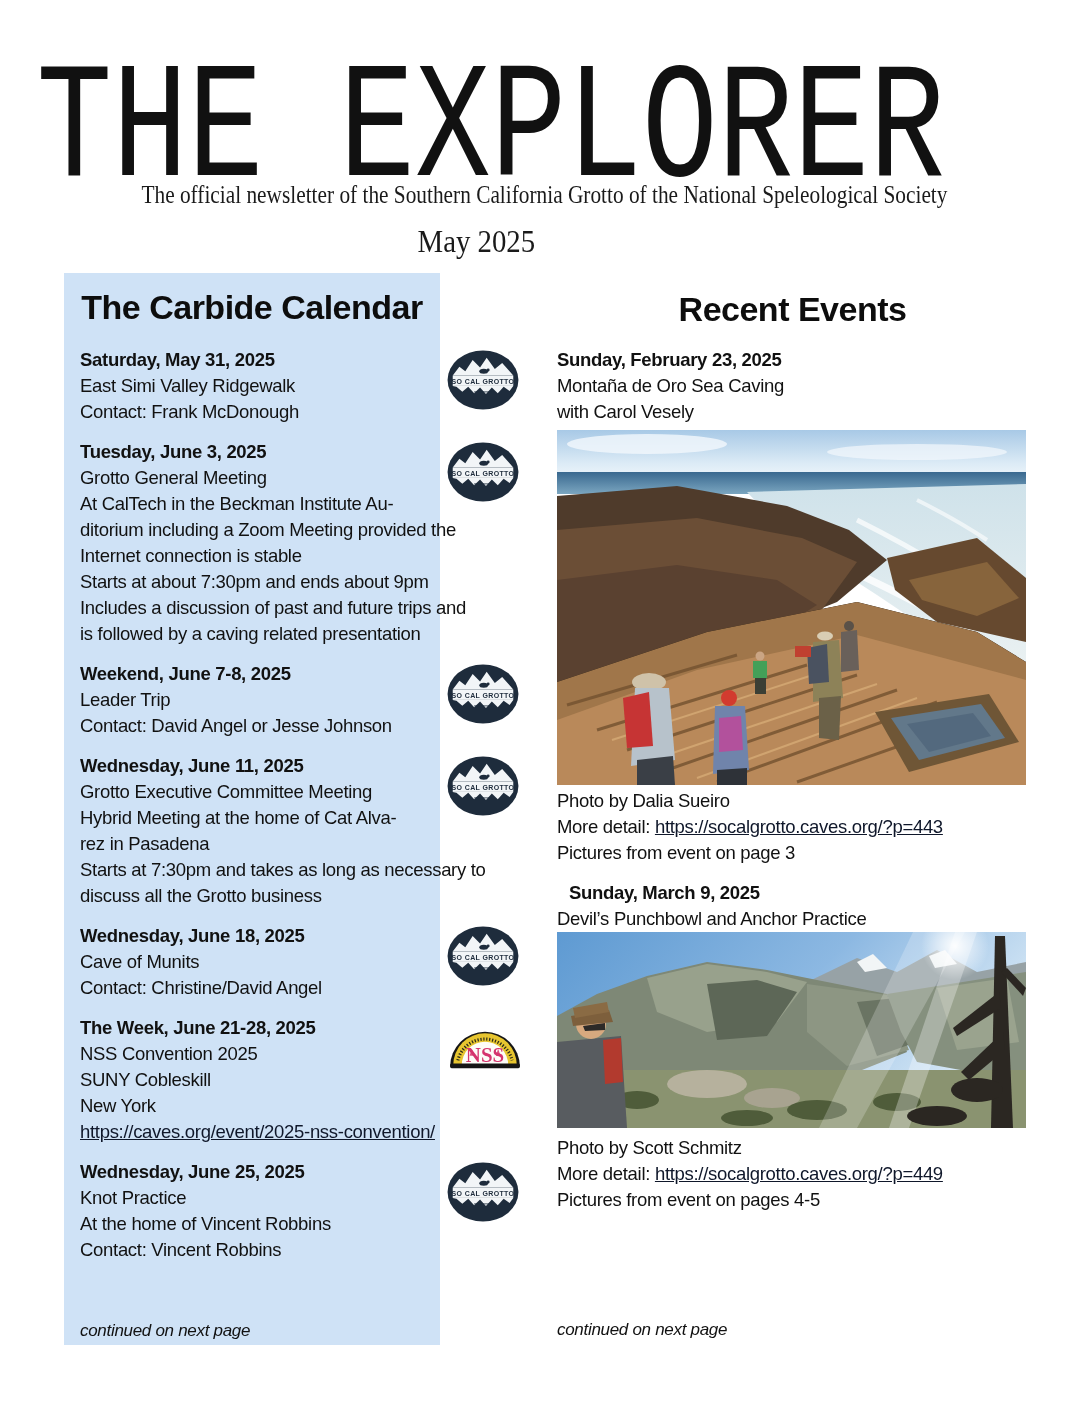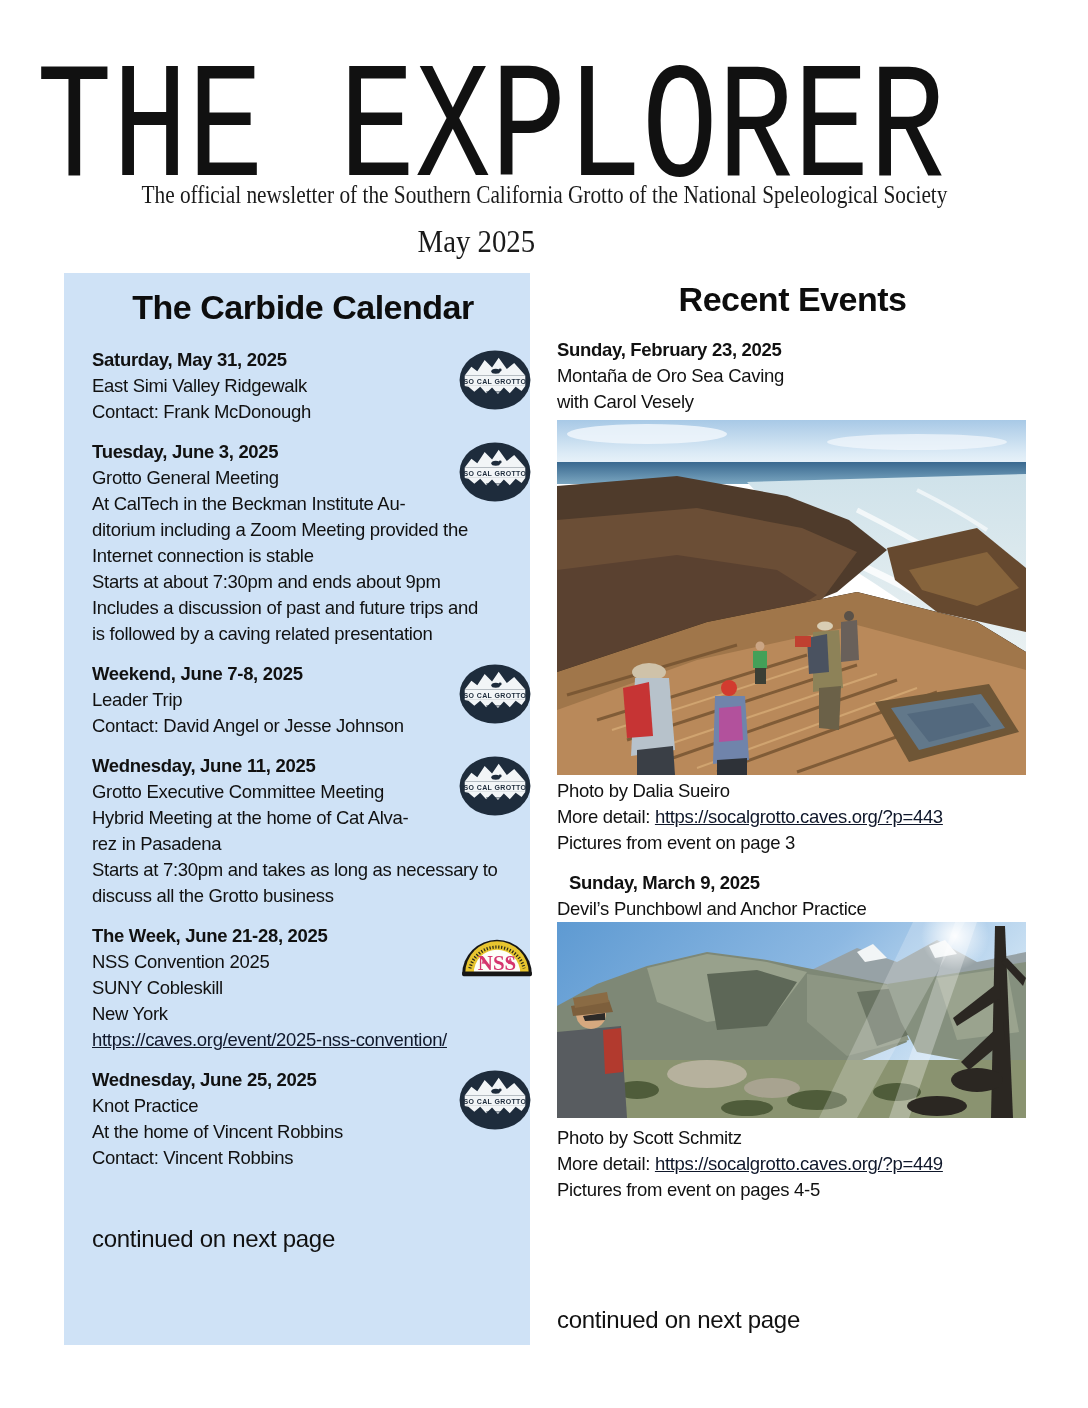--- a/index.html
+++ b/index.html
@@ -32,38 +32,38 @@
     display:flex; justify-content:center; color:#1a1a1a;
   }
   .mast-issue > span { display:inline-block; transform:scaleX(0.9); transform-origin:center; }
 
   
   .col-heading {
     font-weight:bold; font-size:34px; line-height:44px; text-align:center;
     letter-spacing:-0.5px; color:#0d0d0d;
   }
   .calendar-panel {
-    position:absolute; left:64px; top:273px; width:466px; height:1072px;
-    background:#cfe2f6; padding:12px 0 0 28px;
+    position:absolute; left:64px; top:273px; width:376px; height:1072px;
+    background:#cfe2f6; padding:12px 0 0 16px;
   }
   .calendar-panel .col-heading { margin-left:-16px; }
   .events { margin-top:18px; }
   .event { position:relative; margin-bottom:14px; width:450px; }
   .event .date { font-weight:bold; }
   .line, .event .date {
     font-size:18.5px; line-height:26px; letter-spacing:-0.3px; white-space:nowrap;
   }
   a.link { color:#0f172a; text-decoration:underline; cursor:pointer; }
   .badge { position:absolute; top:2px; right:10px; width:74px; height:62px; }
   .badge svg { width:74px; height:62px; display:block; }
   .badge.nss svg { width:78px; height:62px; }
-  .continued { font-size:24px; line-height:26px; letter-spacing:-0.3px; }
+  .continued { font-style:italic; font-size:17px; line-height:26px; letter-spacing:-0.3px; }
   .calendar-panel .continued { margin-top:55px; }
 
-  .recent-col { position:absolute; left:545px; top:263px; width:495px; height:1072px; }
+  .recent-col { position:absolute; left:545px; top:273px; width:495px; height:1072px; }
   .recent-col .col-heading { position:absolute; top:14px; left:0; width:495px; }
   .abs { position:absolute; left:12px; }
   .r-date { font-weight:bold; }
   .photo { position:absolute; left:12px; width:469px; overflow:hidden; }
   .photo svg { display:block; width:100%; height:100%; }
   .recent-col .continued { position:absolute; left:12px; top:1044px; }
 
   .hidden-defs { position:absolute; width:0; height:0; overflow:hidden; }
 </style>
 </head>
@@ -157,20 +157,30 @@
         <div class="line">rez in Pasadena</div>
         <div class="line">Starts at 7:30pm and takes as long as necessary to</div>
         <div class="line">discuss all the Grotto business</div>
         <span class="badge">
             <svg viewBox="0 0 100 84">
               <use href="#socal-badge"></use>
             </svg>
           </span>
       </article>
 
+      <article class="event">
+        <div class="date">Wednesday, June 18, 2025</div>
+        <div class="line">Cave of Munits</div>
+        <div class="line">Contact: Christine/David Angel</div>
+        <span class="badge">
+            <svg viewBox="0 0 100 84">
+              <use href="#socal-badge"></use>
+            </svg>
+          </span>
+      </article>
 
       <article class="event">
         <div class="date">The Week, June 21-28, 2025</div>
         <div class="line">NSS Convention 2025</div>
         <div class="line">SUNY Cobleskill</div>
         <div class="line">New York</div>
         <div class="line"><a class="link" href="#">https://caves.org/event/2025-nss-convention/</a></div>
         <span class="badge nss">
             <svg viewBox="0 0 100 80">
               <use href="#nss-badge"></use>

